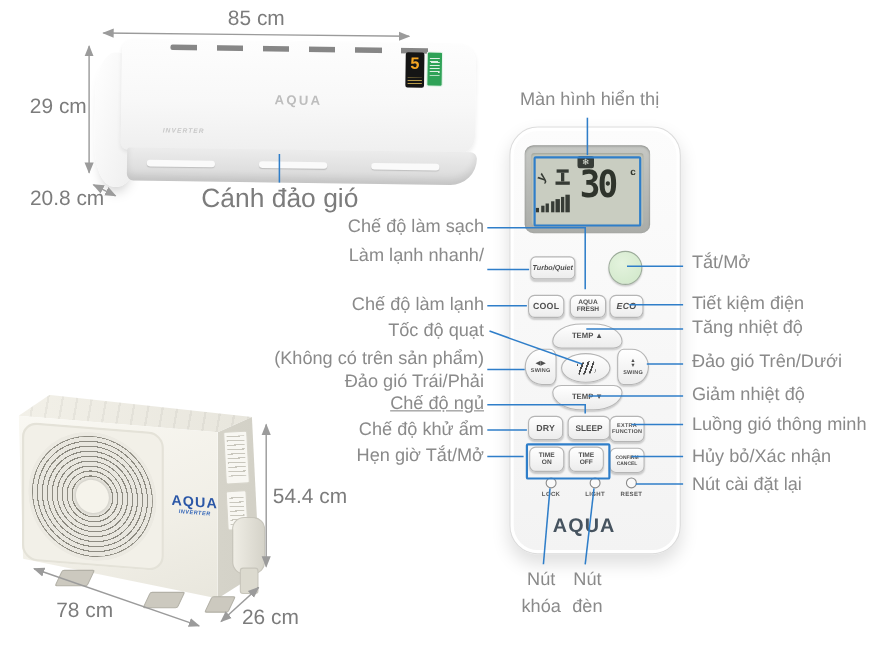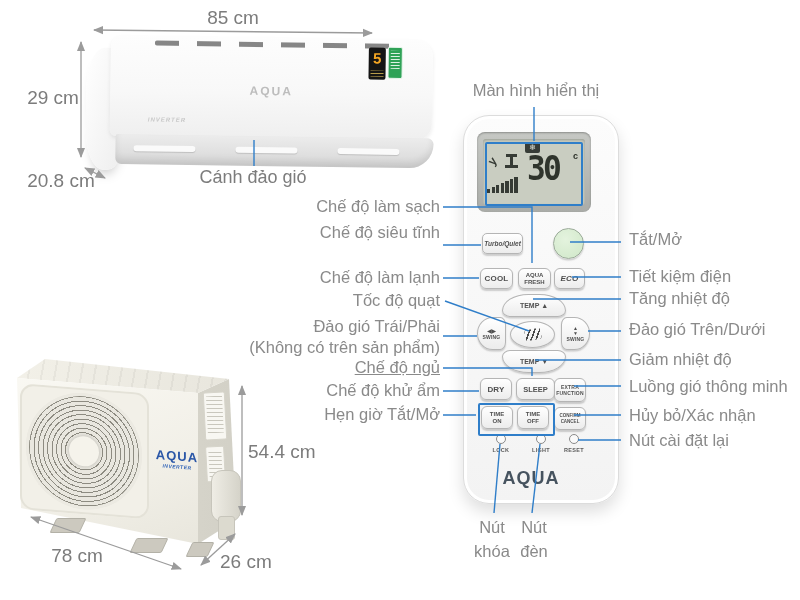--- a/index.html
+++ b/index.html
@@ -167,21 +167,21 @@
   </div>
   <div class="in-outlet">
     <div class="in-vane" style="left:18px;"></div>
     <div class="in-vane" style="left:120px;"></div>
     <div class="in-vane" style="left:222px;"></div>
   </div>
 </div>
 <div class="dim" style="left:193px;top:7px;width:80px;">85 cm</div>
 <div class="dim" style="left:23px;top:87px;width:60px;">29 cm</div>
 <div class="dim" style="left:23px;top:170px;width:76px;">20.8 cm</div>
-<div class="dim" style="left:183px;top:167px;width:140px;font-size:18px;">Cánh đảo gió</div>
+<div class="dim" style="left:183px;top:167px;width:140px;font-size:24px;">Cánh đảo gió</div>
 
 <div class="outdoor">
   <div class="out-side"></div>
   <div class="out-top"></div>
   <div class="out-front"></div>
   <div class="out-skew">
     <div class="grille-frame">
       <div class="grille">
         <div class="grille-hub"></div>
       </div>
@@ -300,31 +300,31 @@
   <div class="circle-lbl" style="left:62px;top:331px;">LIGHT</div>
   <div class="circle-lbl" style="left:95px;top:331px;">RESET</div>
 
   <div class="remote-brand">AQUA</div>
 </div>
 
 <div class="llabel" style="top:196px;">
   <div>Chế độ làm sạch</div>
 </div>
 <div class="llabel" style="top:222px;">
-  <div>Chế độ siêu tĩnh</div>
+  <div>Làm lạnh nhanh/</div>
 </div>
 <div class="llabel" style="top:267px;">
   <div>Chế độ làm lạnh</div>
 </div>
 <div class="llabel" style="top:290px;">
   <div>Tốc độ quạt</div>
 </div>
 <div class="llabel" style="top:316px;">
+  <div>(Không có trên sản phẩm)</div>
   <div>Đảo gió Trái/Phải</div>
-  <div>(Không có trên sản phẩm)</div>
 </div>
 <div class="llabel" style="top:357px;text-decoration:underline;">
   <div>Chế độ ngủ</div>
 </div>
 <div class="llabel" style="top:380px;">
   <div>Chế độ khử ẩm</div>
 </div>
 <div class="llabel" style="top:404px;">
   <div>Hẹn giờ Tắt/Mở</div>
 </div>

